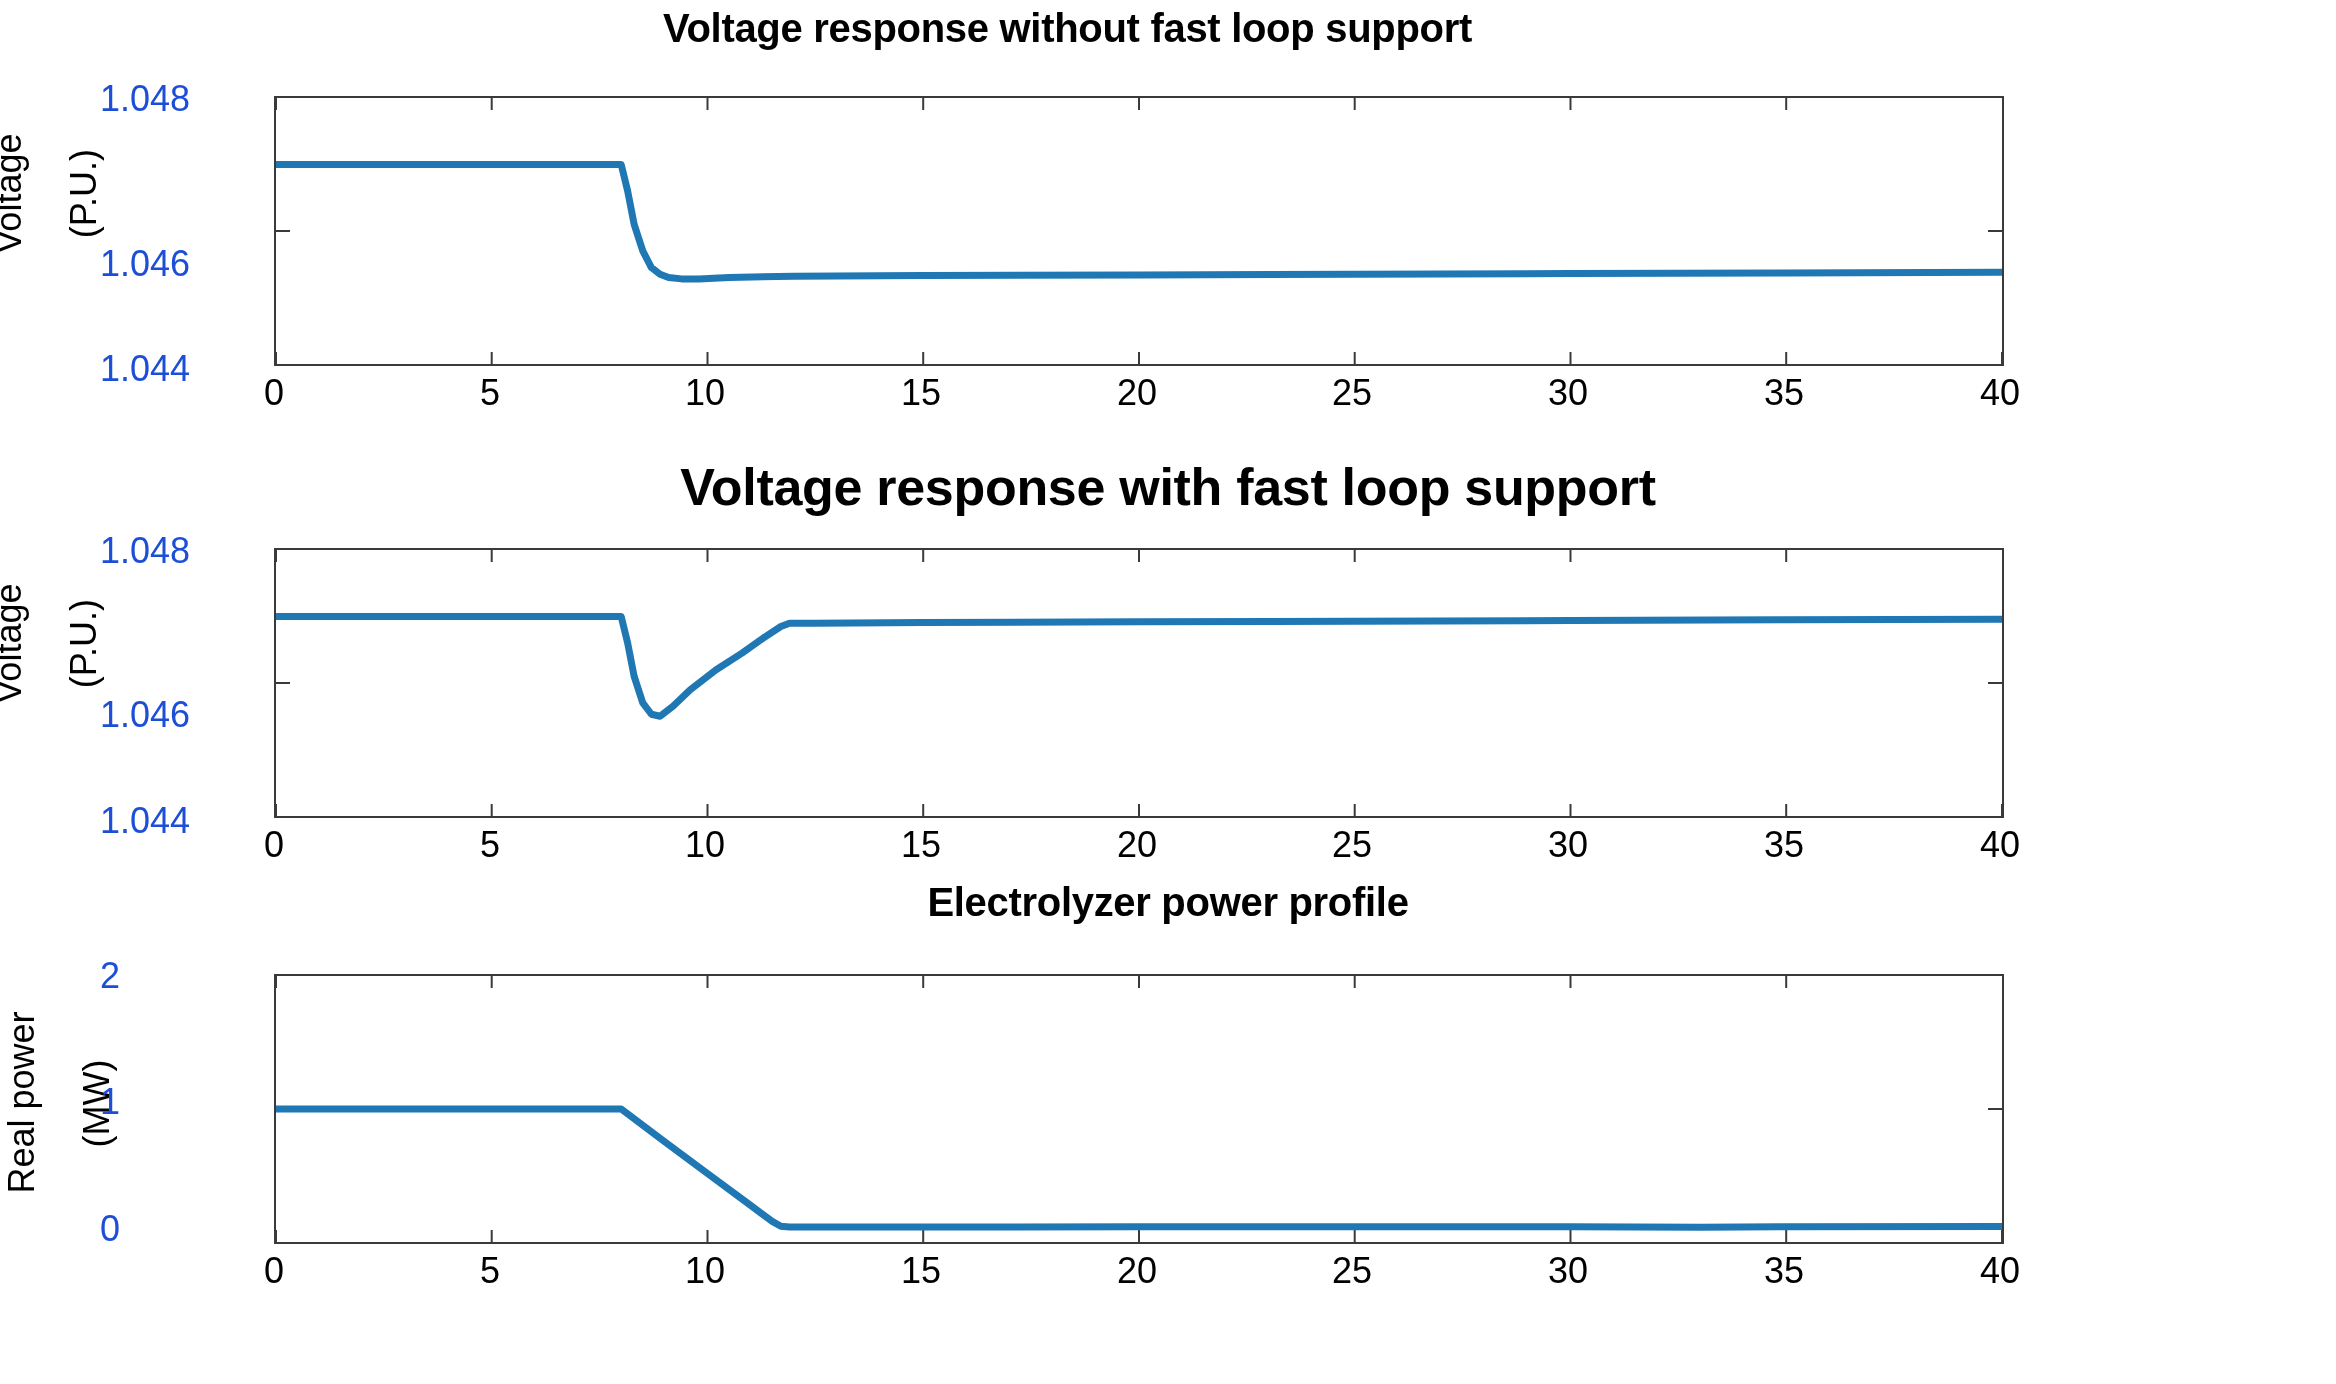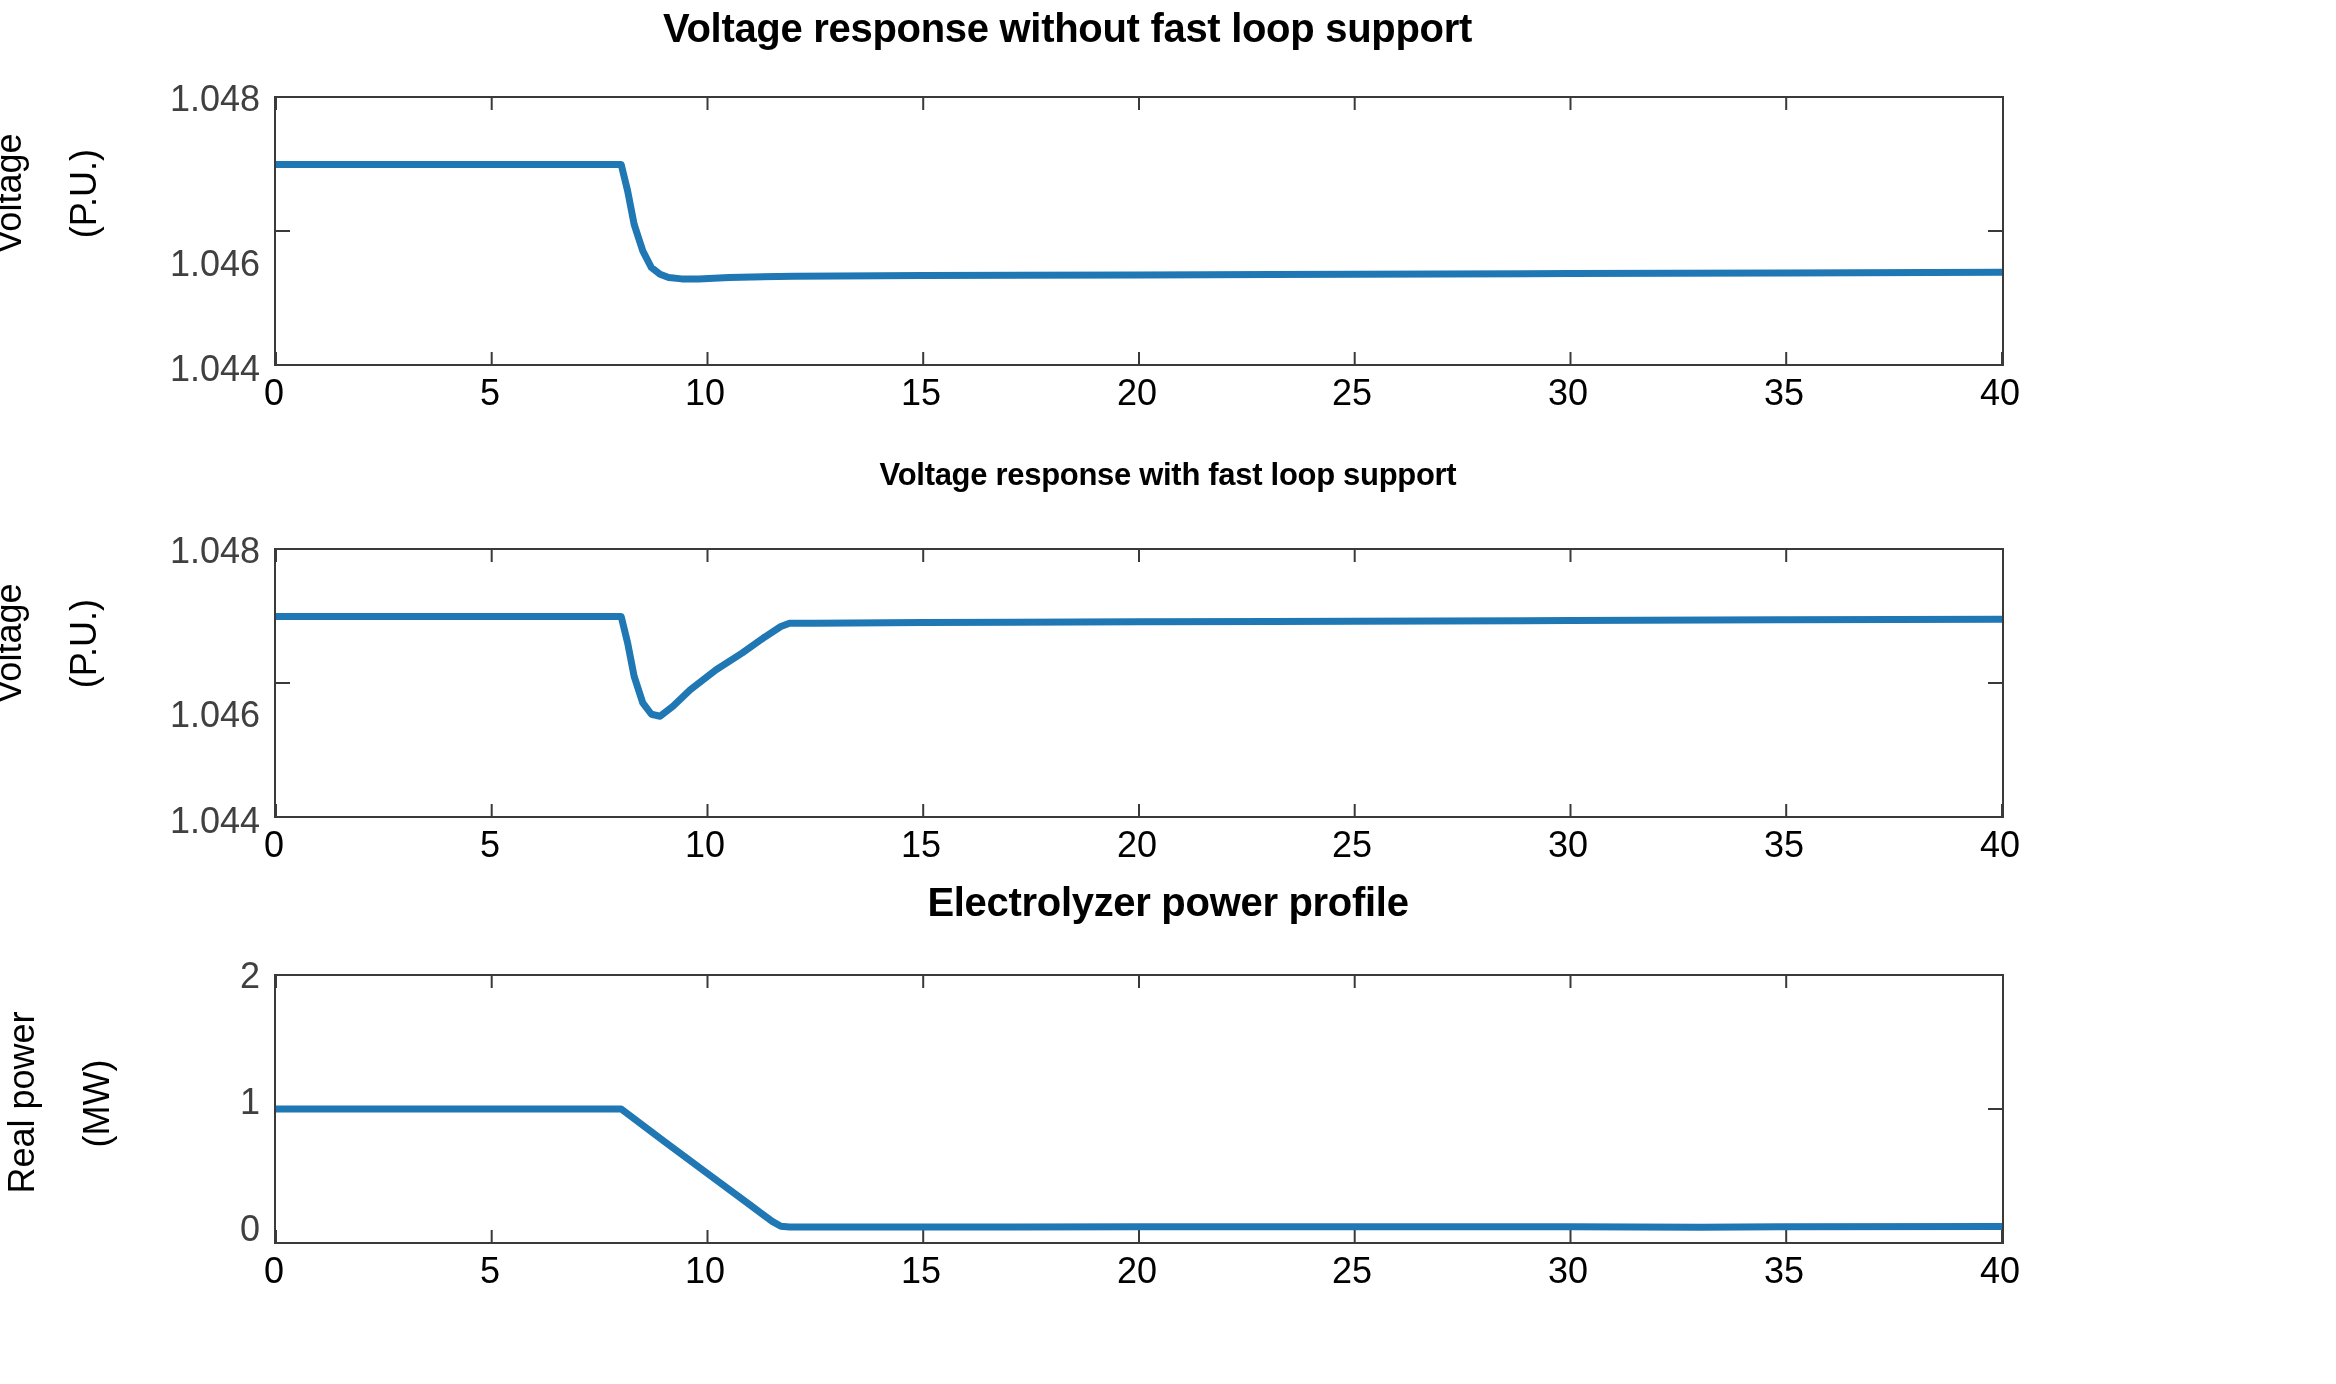--- a/index.html
+++ b/index.html
@@ -19,22 +19,22 @@
   .ylabel{
     position:absolute;
     font-family:"Liberation Sans",sans-serif;
     color:#000;text-align:center;white-space:pre;
     transform-origin:center center;
     transform:rotate(-90deg);
     line-height:1.04;
   }
 
   .ytick-label{
-    position:absolute;text-align:right;white-space:nowrap;
-    font-family:"Liberation Sans",sans-serif;color:#404040;
+    position:absolute;text-align:left;white-space:nowrap;
+    font-family:"Liberation Sans",sans-serif;color:#1d4ed8;
   }
   .xtick-label{
     position:absolute;text-align:center;white-space:nowrap;
     font-family:"Liberation Sans",sans-serif;color:#000;
   }
   .xlabel-main{
     position:absolute;text-align:center;white-space:nowrap;
     font-family:"Liberation Sans",sans-serif;color:#000;
   }
   .plot-svg{position:absolute;left:0;top:0;}
@@ -92,21 +92,21 @@
     <div class="xtick-label" style="left:861px;top:372px;width:120px;font-size:36px;">15</div>
     <div class="xtick-label" style="left:1077px;top:372px;width:120px;font-size:36px;">20</div>
     <div class="xtick-label" style="left:1292px;top:372px;width:120px;font-size:36px;">25</div>
     <div class="xtick-label" style="left:1508px;top:372px;width:120px;font-size:36px;">30</div>
     <div class="xtick-label" style="left:1724px;top:372px;width:120px;font-size:36px;">35</div>
     <div class="xtick-label" style="left:1940px;top:372px;width:120px;font-size:36px;">40</div>
   </div>
 
   <div class="panel" style="left:0;top:430px;width:2336px;height:420px;">
 
-    <div class="subplot-title" style="top:27px;font-size:31px;letter-spacing:-0.3px;">Voltage response with fast loop support</div>
+    <div class="subplot-title" style="top:27px;font-size:52px;letter-spacing:-0.3px;">Voltage response with fast loop support</div>
 
     <div class="ylabel" style="left:-48px;top:150px;width:190px;font-size:36px;">
       <span>Voltage</span><br>
       <span>(P.U.)</span>
     </div>
 
     <div class="ytick-label" style="left:100px;top:100px;width:160px;font-size:36px;">1.048</div>
     <div class="ytick-label" style="left:100px;top:264px;width:160px;font-size:36px;">1.046</div>
     <div class="ytick-label" style="left:100px;top:370px;width:160px;font-size:36px;">1.044</div>
 

